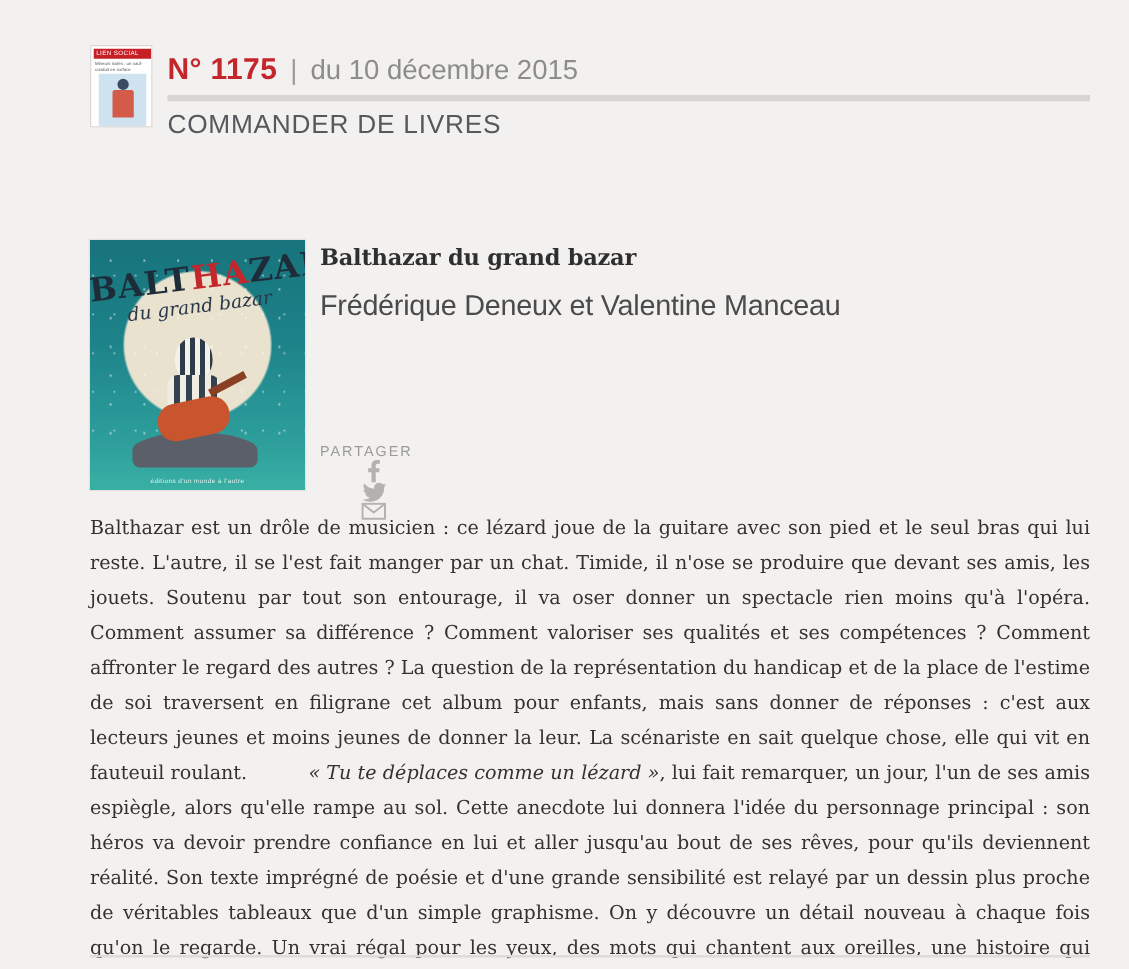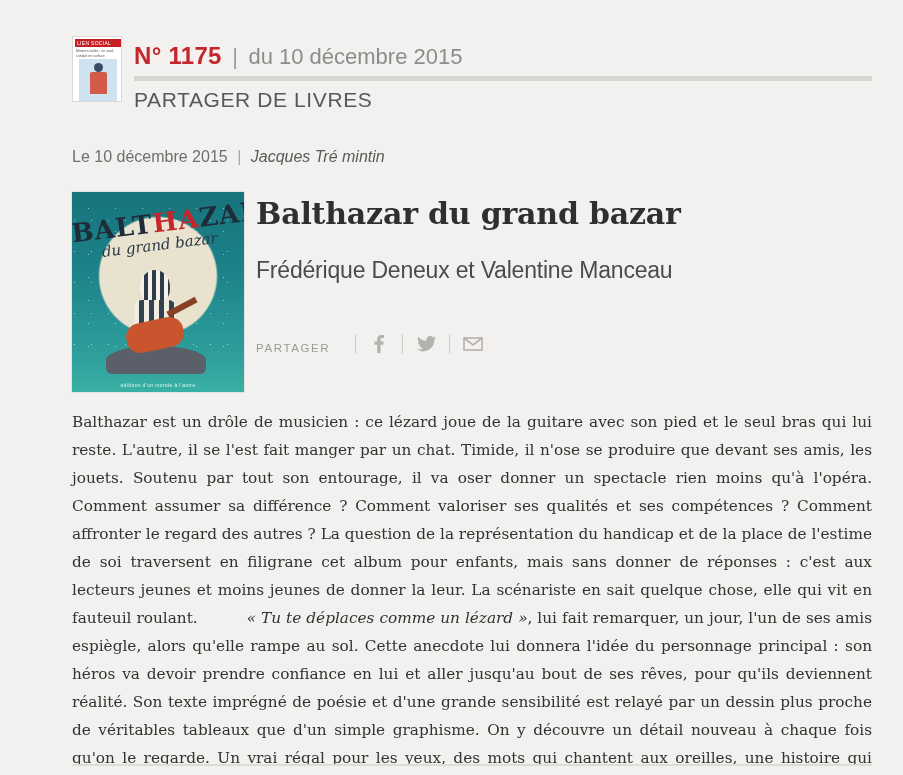--- a/index.html
+++ b/index.html
@@ -252,52 +252,53 @@
 
   .book-info {
     position: absolute;
     left: 256px;
     top: 196px;
     width: 616px;
   }
   .book-title {
     font-family: "DejaVu Serif", serif;
     font-weight: bold;
-    font-size: 30px;
+    font-size: 18px;
     color: #2f2f2f;
     letter-spacing: -.2px;
   }
   .book-authors {
     font-size: 23px;
     color: #4b4b4b;
-    margin-top: 26px;
+    margin-top: 14px;
     letter-spacing: -.2px;
   }
   .book-meta {
     margin-top: 38px;
     font-size: 12.5px;
     color: #6c6c6a;
     letter-spacing: .45px;
   }
   .book-meta .pipe { color: #b3b3b0; margin: 0 6px; }
   .order-link {
     color: #c4262b;
     font-weight: bold;
     text-decoration: none;
     letter-spacing: .5px;
   }
 
   
   .share-bar {
     position: absolute;
     left: 256px;
-    top: 332px;
+    top: 356px;
     display: flex;
-    align-items: flex-end;
+    align-items: center;
     height: 22px;
+    flex-direction: column;
   }
   .share-label {
     font-size: 11.5px;
     letter-spacing: 1.6px;
     color: #9b9b98;
     margin-right: 12px;
   }
   .share-div {
     width: 1px;
     height: 20px;
@@ -358,28 +359,23 @@
     </div>
 
     <div class="issue-line">
       <span class="issue-no">N° 1175</span>
       <span class="issue-sep">|</span>
       <span class="issue-date">du 10 décembre 2015</span>
     </div>
 
     <div class="header-rule"></div>
 
-    <div class="section-title">PARTAGER DE LIVRES</div>
+    <div class="section-title">COMMANDER DE LIVRES</div>
   </div>
 
-  <div class="byline">
-    <span>Le 10 décembre 2015</span>
-    <span class="sep">|</span>
-    <span class="author">Jacques Tré mintin</span>
-  </div>
 
   <div class="book-cover">
     <div class="bc-sky"></div>
     <div class="bc-stars"></div>
     <div class="bc-title">
       <div class="l1"><span>BALT</span><b>HA</b><span>ZAR</span></div>
       <div class="l2">du grand bazar</div>
     </div>
     <div class="bc-ground"></div>
     <div class="bc-rock"></div>

